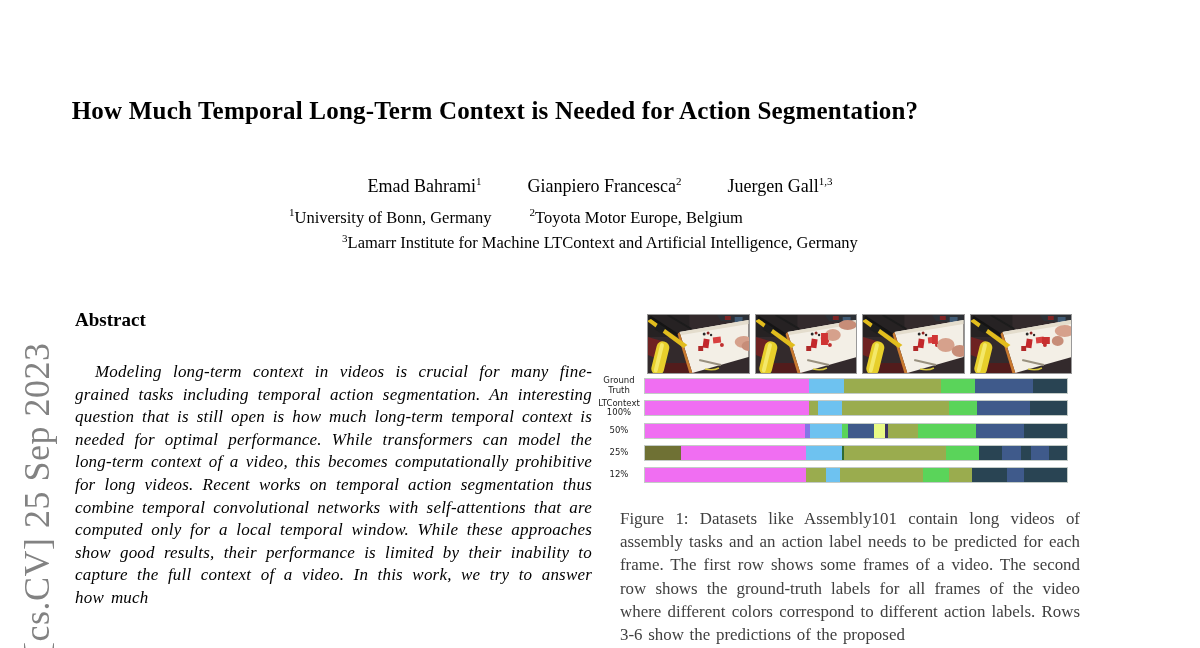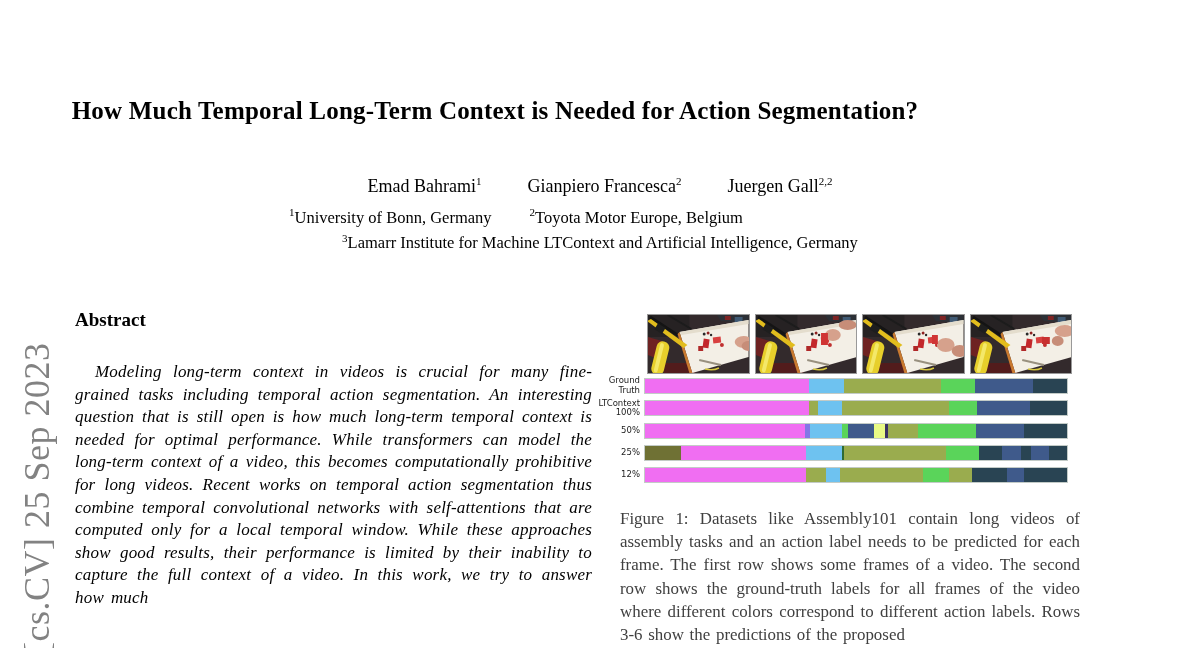--- a/index.html
+++ b/index.html
@@ -53,21 +53,21 @@
   }
   .frame {
     width:102px; height:60px; border:1px solid #999; box-sizing:border-box;
     background:#332a2c; flex:1 1 auto; overflow:hidden;
   }
   .frame svg { display:block; width:100%; height:100%; }
 
   .segrows { position:absolute; left:598px; top:378px; width:470px; }
   .seg-row { display:flex; align-items:center; height:16px; margin-bottom:6.3px; }
   .seg-label {
-    width:46px; text-align:right; padding-right:4px; box-sizing:border-box;
+    width:46px; text-align:center; padding-right:4px; box-sizing:border-box;
     font-family:"DejaVu Sans", sans-serif; font-size:8.5px; line-height:1.15; color:#222;
   }
   .seg-bar {
     flex:1; height:16px; display:flex; box-sizing:border-box;
     border:1px solid #c3cbc7; background:#fff;
   }
   .seg-bar .seg { height:100%; }
 
   .caption {
     position:absolute; left:620px; top:507px; width:460px;
@@ -80,21 +80,21 @@
 
 <div class="page">
 
   <div class="stamp">[cs.CV] 25 Sep 2023</div>
 
   <div class="title">How Much Temporal Long-Term Context is Needed for Action Segmentation?</div>
 
   <div class="authors">
     <span><span>Emad Bahrami</span><sup>1</sup></span>
     <span><span>Gianpiero Francesca</span><sup>2</sup></span>
-    <span><span>Juergen Gall</span><sup>2,2</sup></span>
+    <span><span>Juergen Gall</span><sup>1,3</sup></span>
   </div>
 
   <div class="affil-line1">
     <span class="affil"><sup>1</sup><span>University of Bonn, Germany</span></span>
     <span class="affil"><sup>2</sup><span>Toyota Motor Europe, Belgium</span></span>
   </div>
   <div class="affil-line2">
     <span class="affil"><sup>3</sup><span>Lamarr Institute for Machine LTContext and Artificial Intelligence, Germany</span></span>
   </div>
 

